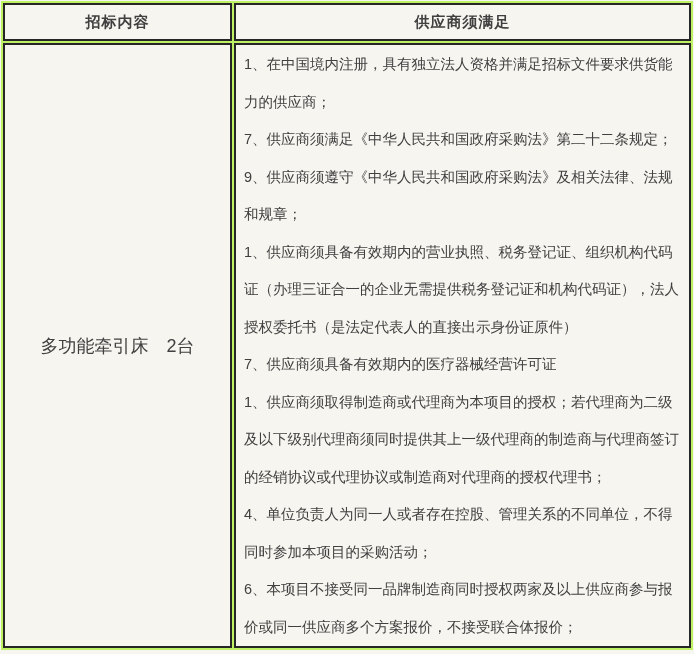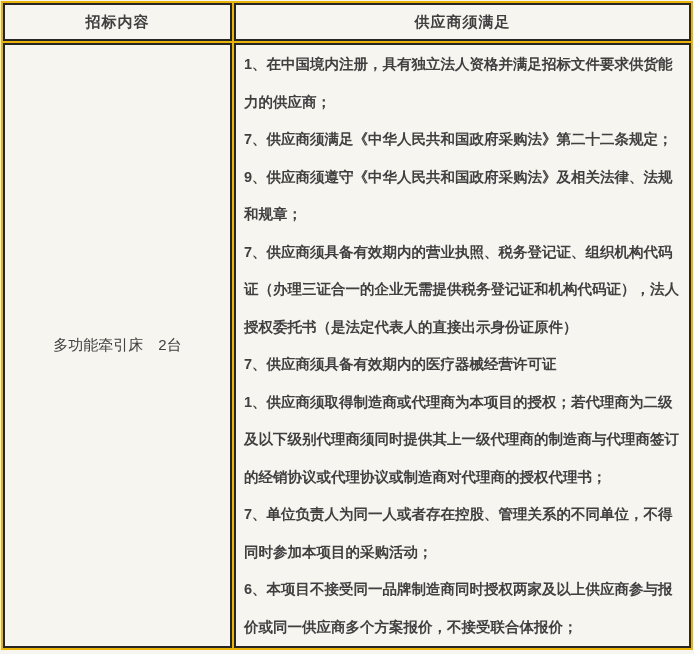--- a/index.html
+++ b/index.html
@@ -12,21 +12,21 @@
     background: #f7f5f0;
     font-family: "Liberation Sans", "DejaVu Sans", sans-serif;
     overflow: hidden;
   }
   table.doc-table {
     border-collapse: separate;
     border-spacing: 2px;
     width: 692px;
     margin: 1px;
     table-layout: fixed;
-    background: #eab308;
+    background: #bef264;
   }
   .doc-table th,
   .doc-table td {
     border: 2px solid #262626;
     background: #f7f5f0;
     color: #404040;
     box-sizing: border-box;
   }
   .doc-table th {
     height: 38px;
@@ -34,34 +34,33 @@
     font-weight: bold;
     text-align: center;
     vertical-align: middle;
     letter-spacing: 1px;
   }
   col.col-item { width: 229px; }
   col.col-req  { width: auto; }
   td.item-cell {
     text-align: center;
     vertical-align: middle;
-    font-size: 15px;
+    font-size: 18px;
     height: 602px;
   }
   td.req-cell {
     vertical-align: top;
     padding: 1px 8px 0 8px;
     font-size: 14.5px;
     line-height: 37.5px;
     text-align: left;
   }
   td.req-cell p {
     margin: 0;
     padding: 0;
-    font-weight: bold;
   }
 </style>
 </head>
 <body>
 
 <table class="doc-table">
   <colgroup>
     <col class="col-item">
     <col class="col-req">
   </colgroup>
@@ -71,21 +70,21 @@
       <th>供应商须满足</th>
     </tr>
   </thead>
   <tbody>
     <tr>
       <td class="item-cell">多功能牵引床　2台</td>
       <td class="req-cell">
         <p>1、在中国境内注册，具有独立法人资格并满足招标文件要求供货能力的供应商；</p>
         <p>7、供应商须满足《中华人民共和国政府采购法》第二十二条规定；</p>
         <p>9、供应商须遵守《中华人民共和国政府采购法》及相关法律、法规和规章；</p>
-        <p>7、供应商须具备有效期内的营业执照、税务登记证、组织机构代码证（办理三证合一的企业无需提供税务登记证和机构代码证），法人授权委托书（是法定代表人的直接出示身份证原件）</p>
+        <p>1、供应商须具备有效期内的营业执照、税务登记证、组织机构代码证（办理三证合一的企业无需提供税务登记证和机构代码证），法人授权委托书（是法定代表人的直接出示身份证原件）</p>
         <p>7、供应商须具备有效期内的医疗器械经营许可证</p>
         <p>1、供应商须取得制造商或代理商为本项目的授权；若代理商为二级及以下级别代理商须同时提供其上一级代理商的制造商与代理商签订的经销协议或代理协议或制造商对代理商的授权代理书；</p>
-        <p>7、单位负责人为同一人或者存在控股、管理关系的不同单位，不得同时参加本项目的采购活动；</p>
+        <p>4、单位负责人为同一人或者存在控股、管理关系的不同单位，不得同时参加本项目的采购活动；</p>
         <p>6、本项目不接受同一品牌制造商同时授权两家及以上供应商参与报价或同一供应商多个方案报价，不接受联合体报价；</p>
       </td>
     </tr>
   </tbody>
 </table>
 
 </body></html>

